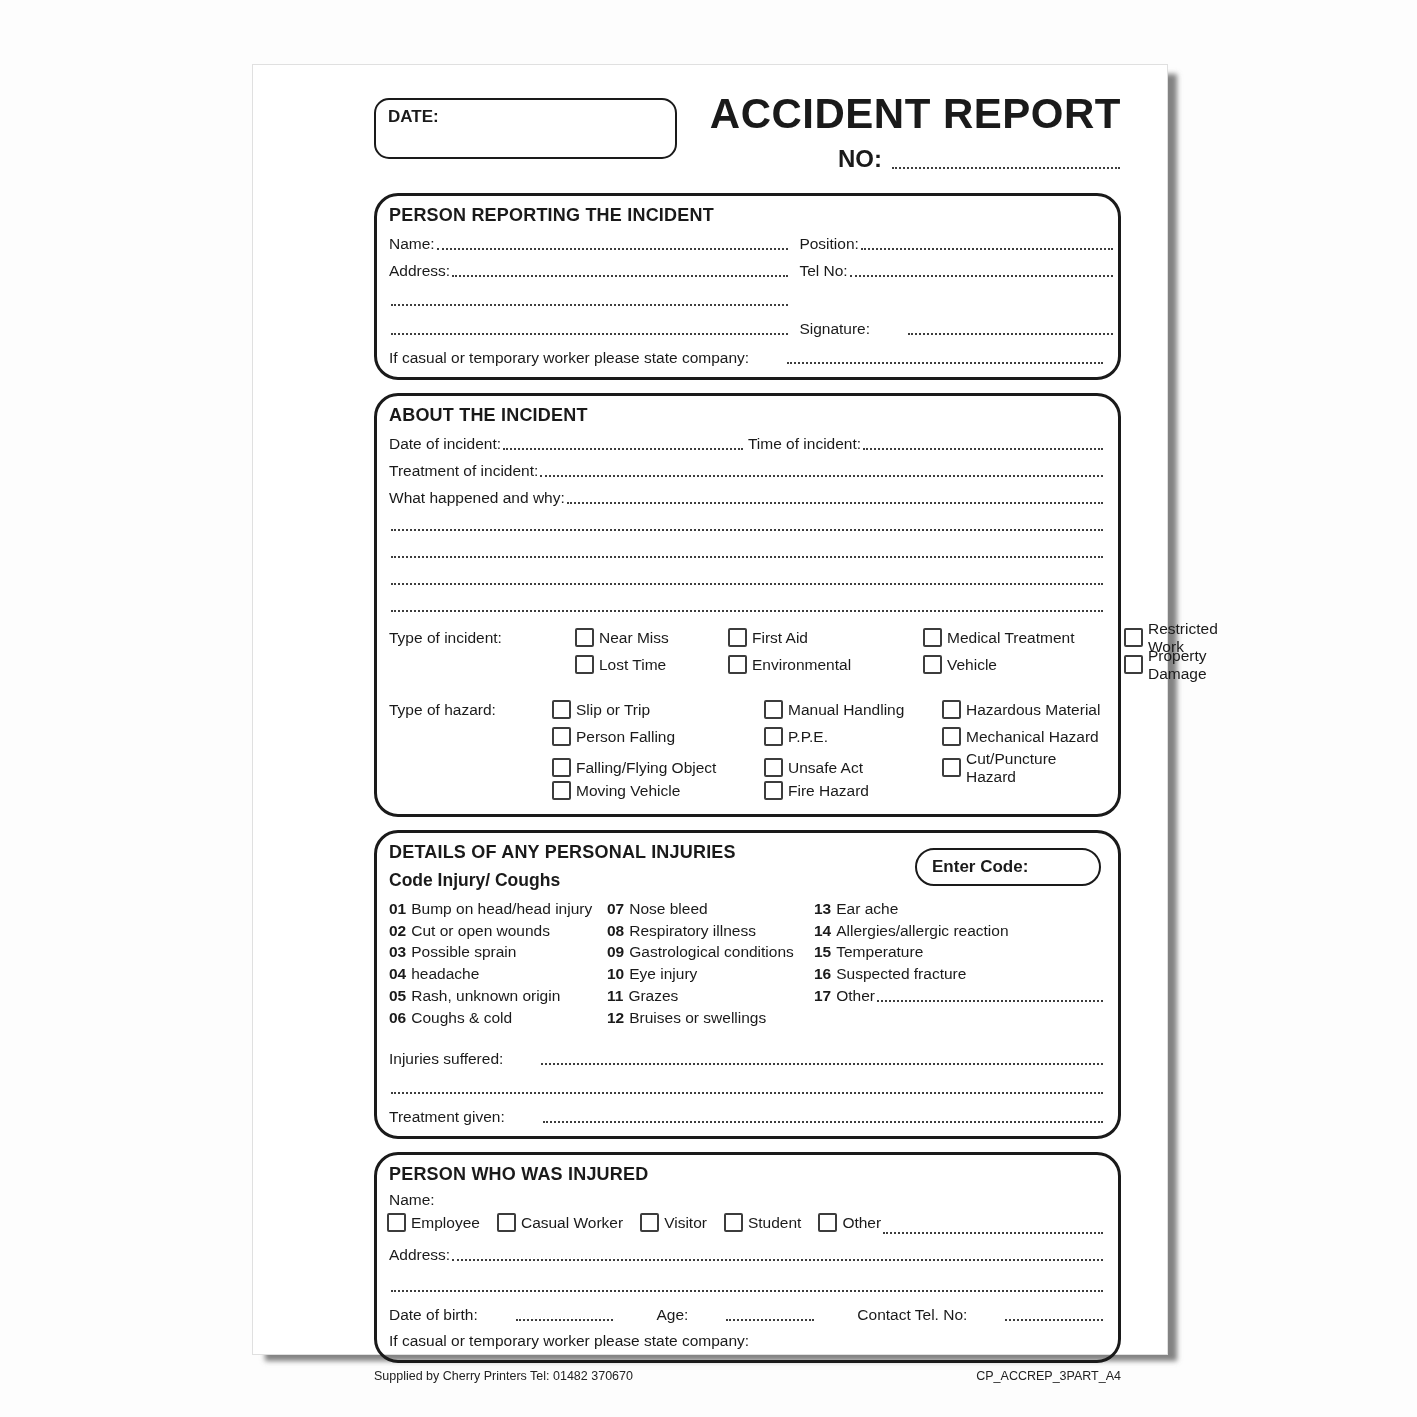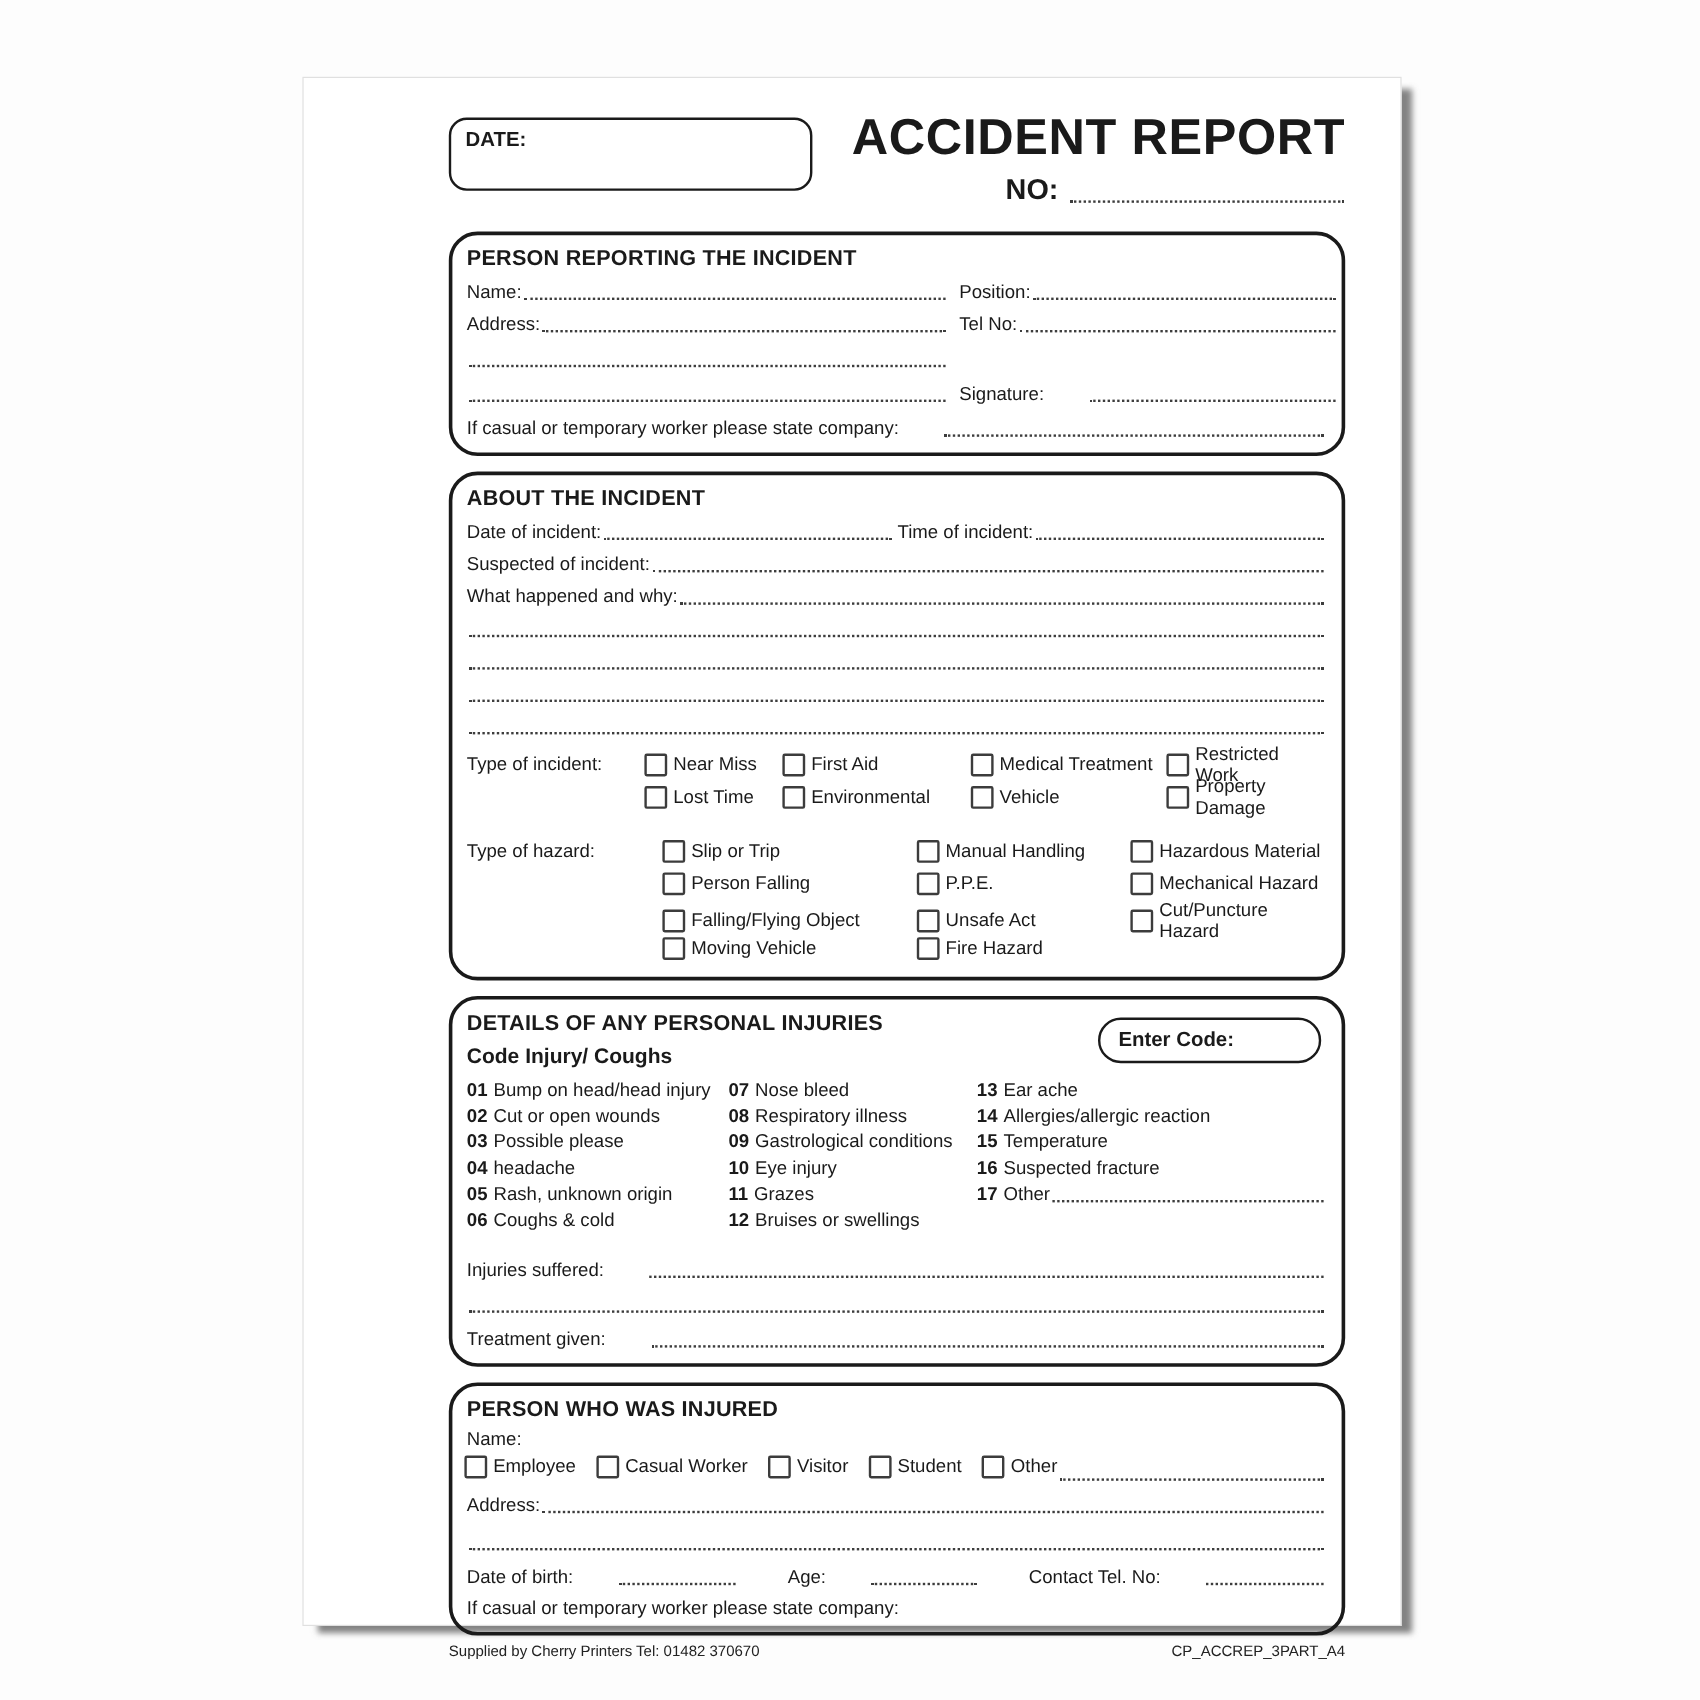--- a/index.html
+++ b/index.html
@@ -30,21 +30,21 @@
   .row { display:flex; align-items:flex-end; height:27px; font-size:15.5px; }
   .cols { display:grid; grid-template-columns:56% 44%; column-gap:10px; }
   .cell { display:flex; align-items:flex-end; }
   .lbl { white-space:nowrap; }
 
   
   .cb { width:19px; height:19px; border:2px solid #3c3c3c; border-radius:2px;
     display:inline-block; flex:none; margin-right:5px; background:#fff; margin-bottom:1px; }
   .cbcell { display:flex; align-items:center; font-size:15.5px; }
 
-  .ti-grid { display:grid; grid-template-columns:148px 115px 157px 163px 1fr; height:27px; align-items:center; }
+  .ti-grid { display:grid; grid-template-columns:148px 115px 157px 163px 1fr; height:27px; align-items:center;gap:38px; }
   .th-grid { display:grid; grid-template-columns:163px 212px 178px 1fr; height:27px; align-items:center; }
   .block-label { font-size:15.5px; }
   .enter-code { position:absolute; top:15px; right:17px; width:186px; height:38px;
     border:2.5px solid #1a1a1a; border-radius:19px; display:flex; align-items:center;
     padding-left:15px; font-size:17px; font-weight:bold; background:#fff; }
   .code-sub { font-size:17.5px; font-weight:bold; margin-top:7px; }
   .codes { display:grid; grid-template-columns:218px 207px 1fr; margin-top:5px; }
   .code-col { display:flex; flex-direction:column; }
   .code-item { display:flex; align-items:flex-end; height:21.8px; font-size:15.5px; }
   .code-item b { margin-right:5px; }
@@ -120,21 +120,21 @@
 
       <div class="box">
         <h2>ABOUT THE INCIDENT</h2>
         <div class="row">
           <span class="lbl">Date of incident:</span>
           <span class="dots" style="max-width:310px;"></span>
           <span class="lbl" style="margin-left:4px;">Time of incident:</span>
           <span class="dots"></span>
         </div>
         <div class="row">
-            <span class="lbl">Suspected of incident:</span>
+            <span class="lbl">Treatment of incident:</span>
             <span class="dots"></span>
           </div>
         <div class="row">
             <span class="lbl">What happened and why:</span>
             <span class="dots"></span>
           </div>
         <div class="row">
             <span class="dots"></span>
           </div>
         <div class="row">
@@ -257,21 +257,21 @@
             <div class="code-item">
                 <b>01</b>
                 <span>Bump on head/head injury</span>
               </div>
             <div class="code-item">
                 <b>02</b>
                 <span>Cut or open wounds</span>
               </div>
             <div class="code-item">
                 <b>03</b>
-                <span>Possible please</span>
+                <span>Possible sprain</span>
               </div>
             <div class="code-item">
                 <b>04</b>
                 <span>headache</span>
               </div>
             <div class="code-item">
                 <b>05</b>
                 <span>Rash, unknown origin</span>
               </div>
             <div class="code-item">

